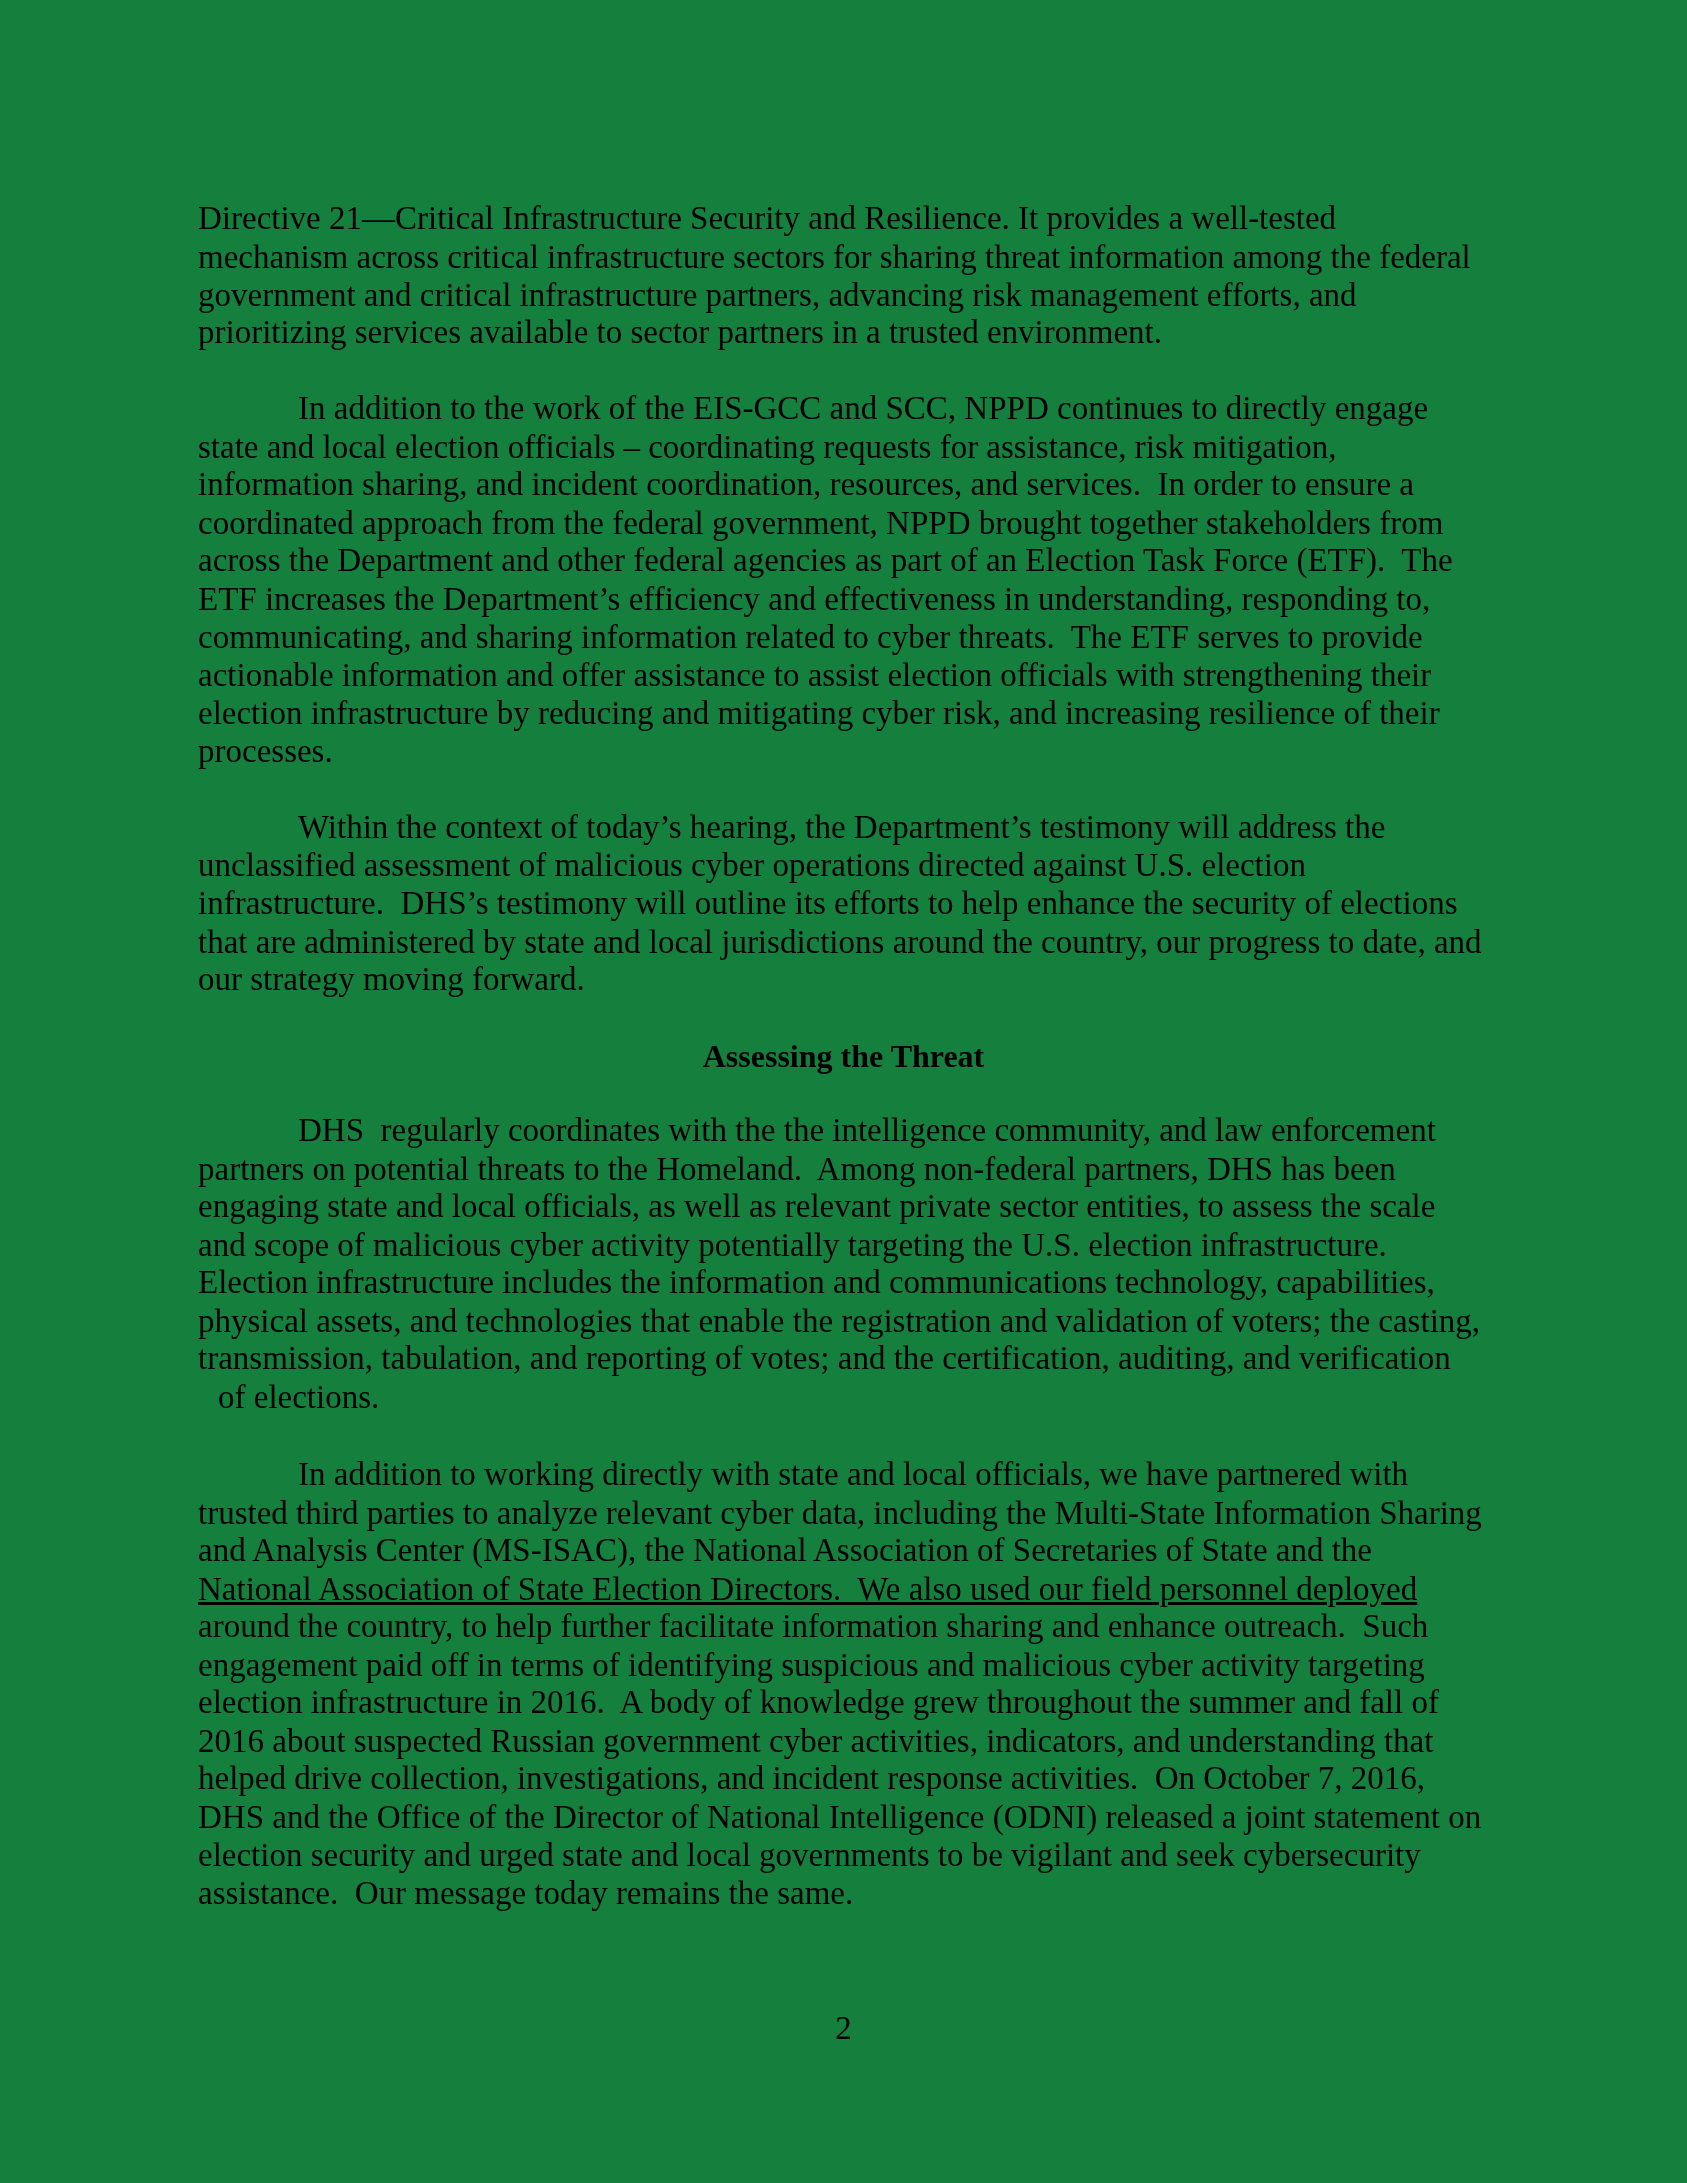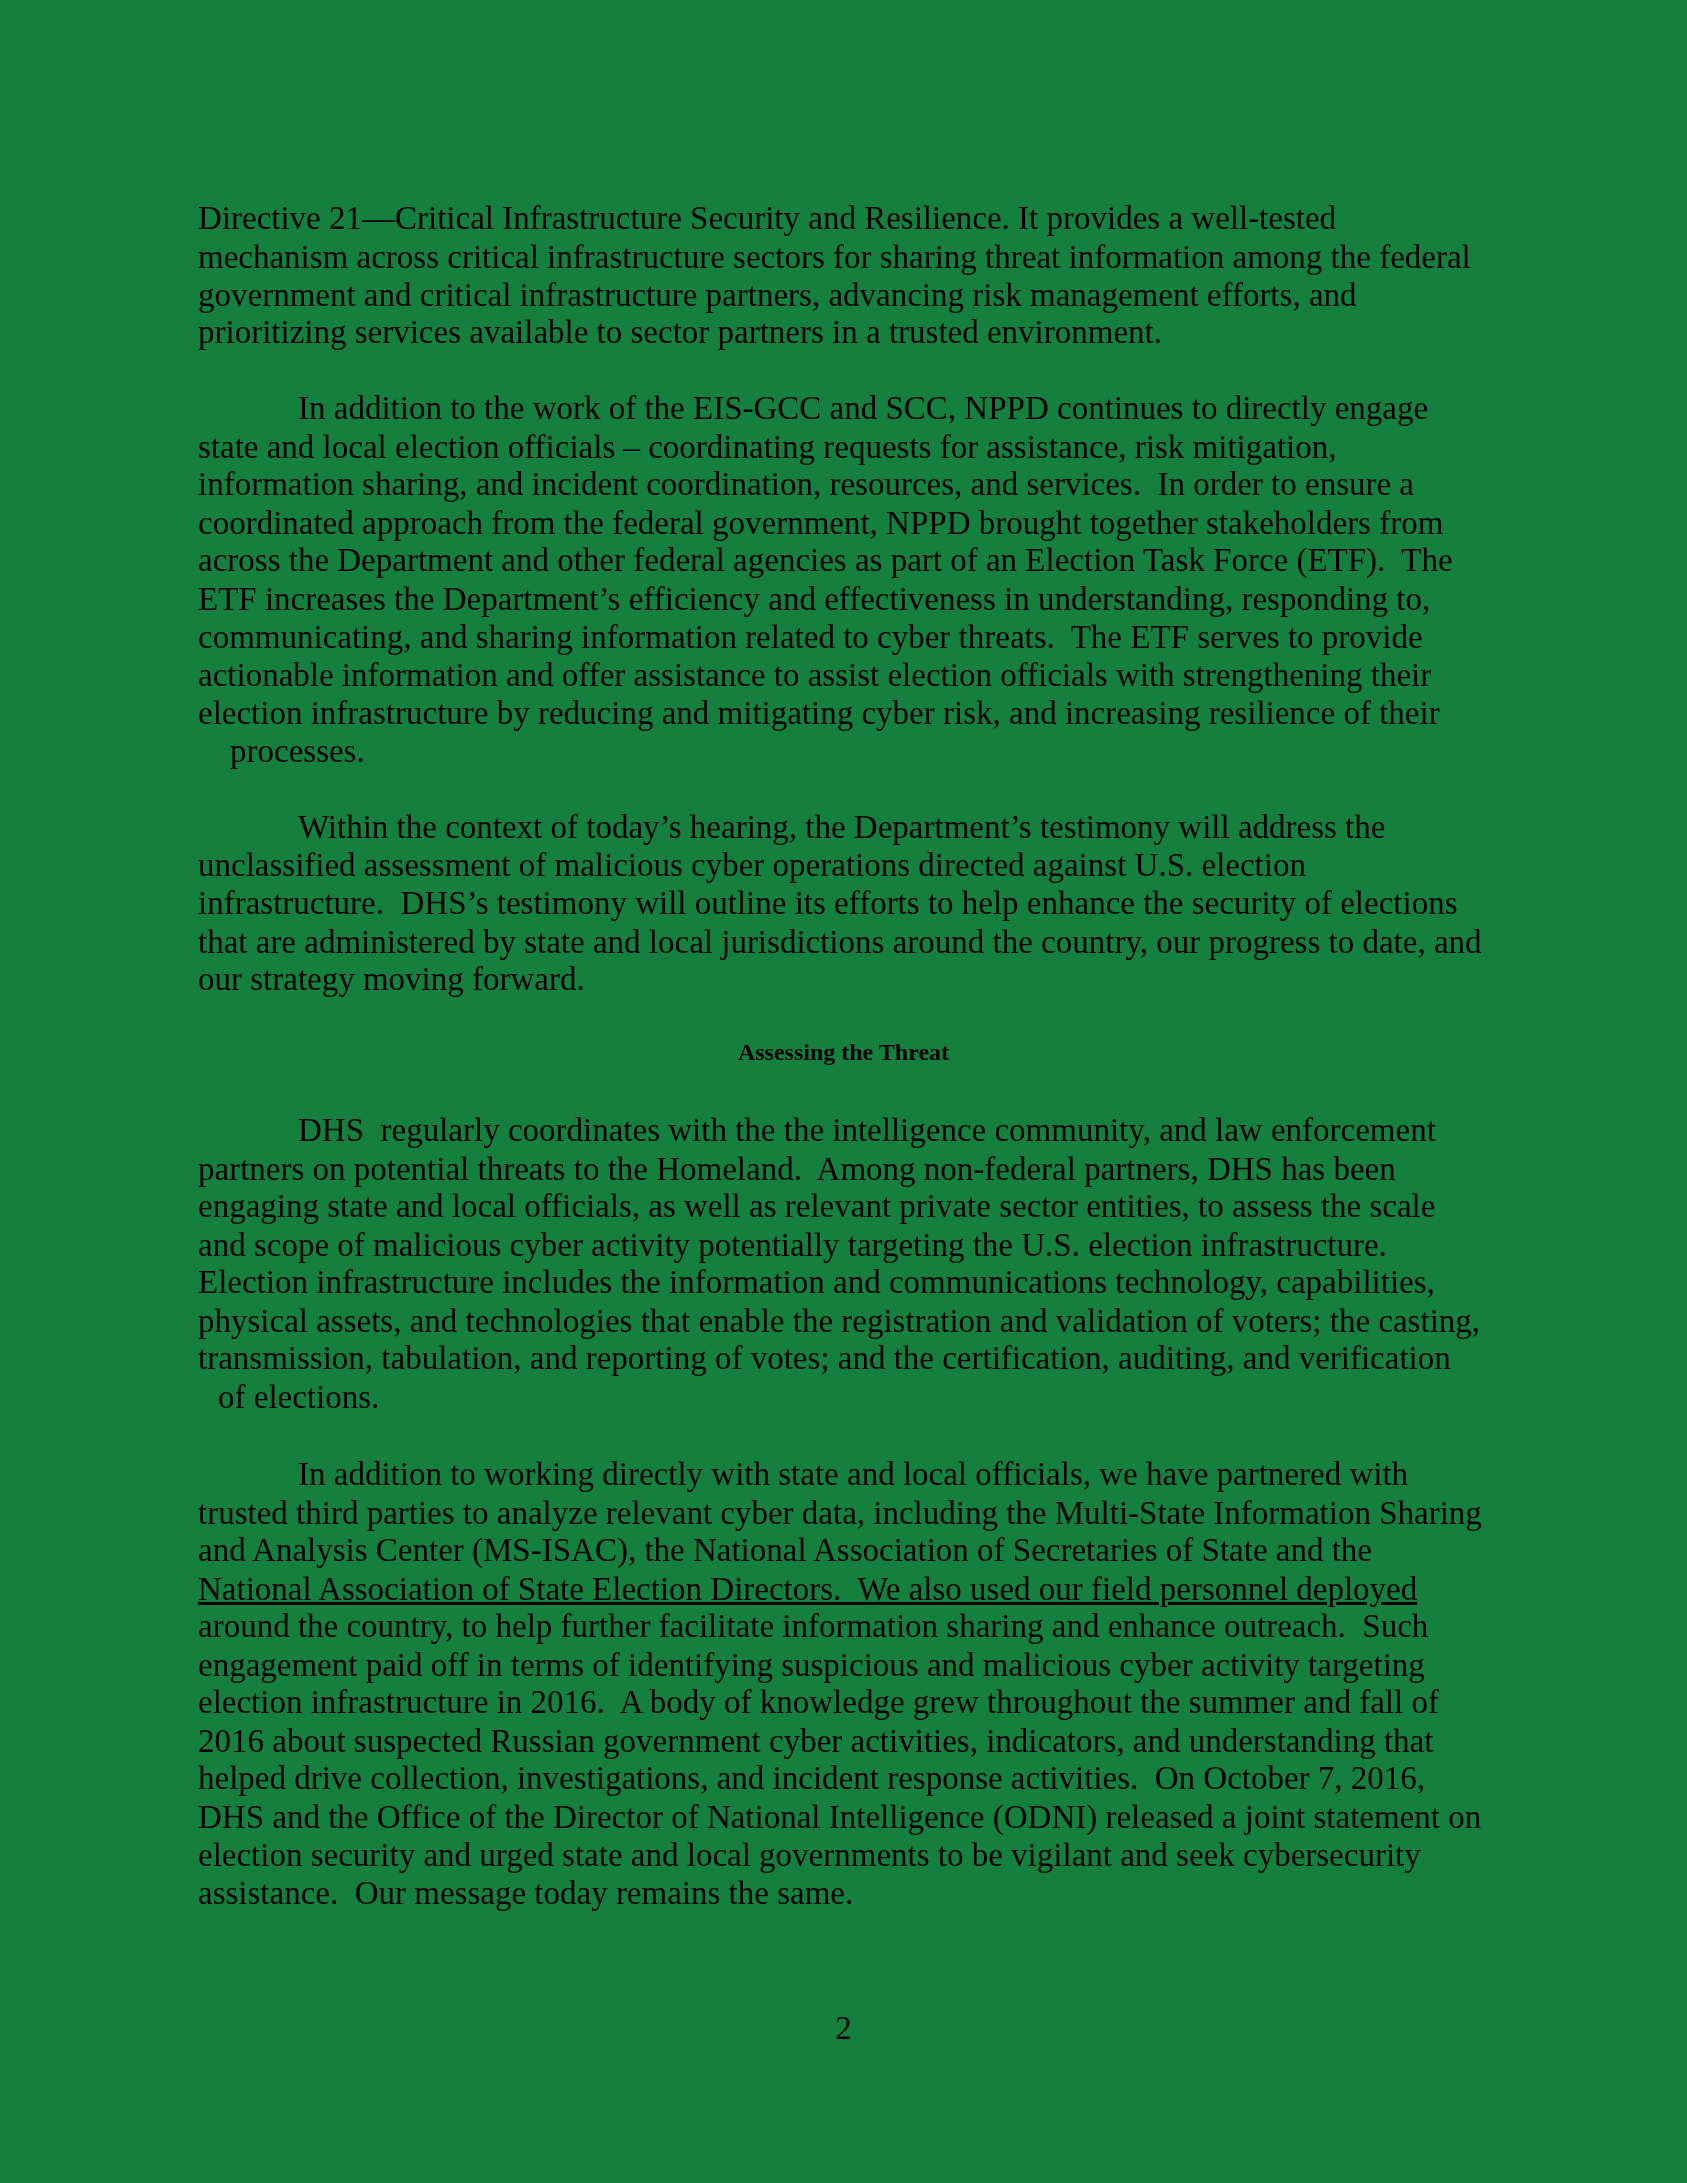--- a/index.html
+++ b/index.html
@@ -33,21 +33,21 @@
       letter-spacing: 0;
     }
     .line.indent {
       left: 298px;
     }
     .heading {
       position: absolute;
       left: 0;
       width: 1687px;
       text-align: center;
-      font-size: 24px;
+      font-size: 32px;
       font-weight: bold;
       line-height: 1;
       white-space: pre;
     }
     .page-number {
       position: absolute;
       left: 0;
       width: 1687px;
       text-align: center;
       font-size: 33px;
@@ -69,21 +69,21 @@
   <div>
     <div class="line indent" style="top:392px;">In addition to the work of the EIS-GCC and SCC, NPPD continues to directly engage</div>
     <div class="line" style="top:431px;">state and local election officials – coordinating requests for assistance, risk mitigation,</div>
     <div class="line" style="top:468px;">information sharing, and incident coordination, resources, and services.  In order to ensure a</div>
     <div class="line" style="top:507px;">coordinated approach from the federal government, NPPD brought together stakeholders from</div>
     <div class="line" style="top:544px;">across the Department and other federal agencies as part of an Election Task Force (ETF).  The</div>
     <div class="line" style="top:583px;">ETF increases the Department’s efficiency and effectiveness in understanding, responding to,</div>
     <div class="line" style="top:621px;">communicating, and sharing information related to cyber threats.  The ETF serves to provide</div>
     <div class="line" style="top:659px;">actionable information and offer assistance to assist election officials with strengthening their</div>
     <div class="line" style="top:697px;">election infrastructure by reducing and mitigating cyber risk, and increasing resilience of their</div>
-    <div class="line" style="top:735px;margin-left:32px;">processes.</div>
+    <div class="line" style="top:735px;">processes.</div>
   </div>
 
   <div>
     <div class="line indent" style="top:811px;">Within the context of today’s hearing, the Department’s testimony will address the</div>
     <div class="line" style="top:849px;">unclassified assessment of malicious cyber operations directed against U.S. election</div>
     <div class="line" style="top:887px;">infrastructure.  DHS’s testimony will outline its efforts to help enhance the security of elections</div>
     <div class="line" style="top:926px;">that are administered by state and local jurisdictions around the country, our progress to date, and</div>
     <div class="line" style="top:963px;">our strategy moving forward.</div>
   </div>
 

